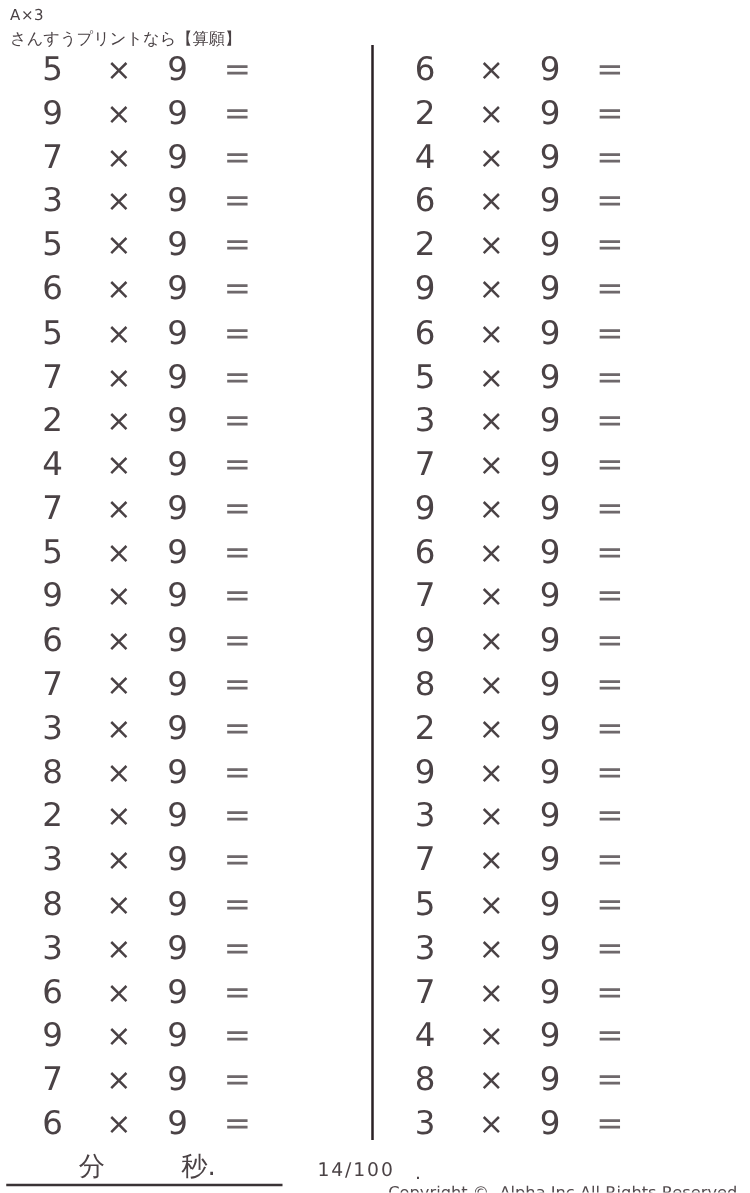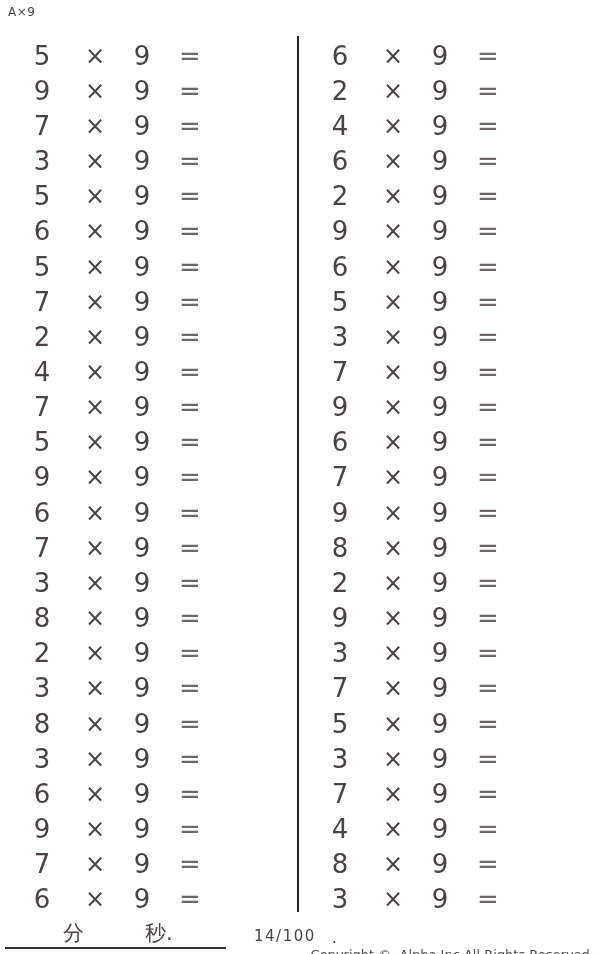--- a/index.html
+++ b/index.html
@@ -59,21 +59,22 @@
     text-align: right; font-size: 13px; line-height: 16.5px;
     white-space: pre; color: #534b4e;
   }
 </style>
 </head>
 <body>
 
 <div class="page">
 
   <div class="header">
-    <div class="title">A×9</div>
+    <div class="title">A×3</div>
+    <div class="subtitle">さんすうプリントなら【算願】</div>
   </div>
 
   <div class="divider"></div>
 
   <div class="col col-left" id="col-left">
       <div class="row">
         <span class="cell c-a">5</span>
         <span class="cell c-op">×</span>
         <span class="cell c-b">9</span>
         <span class="cell c-eq">=</span>

